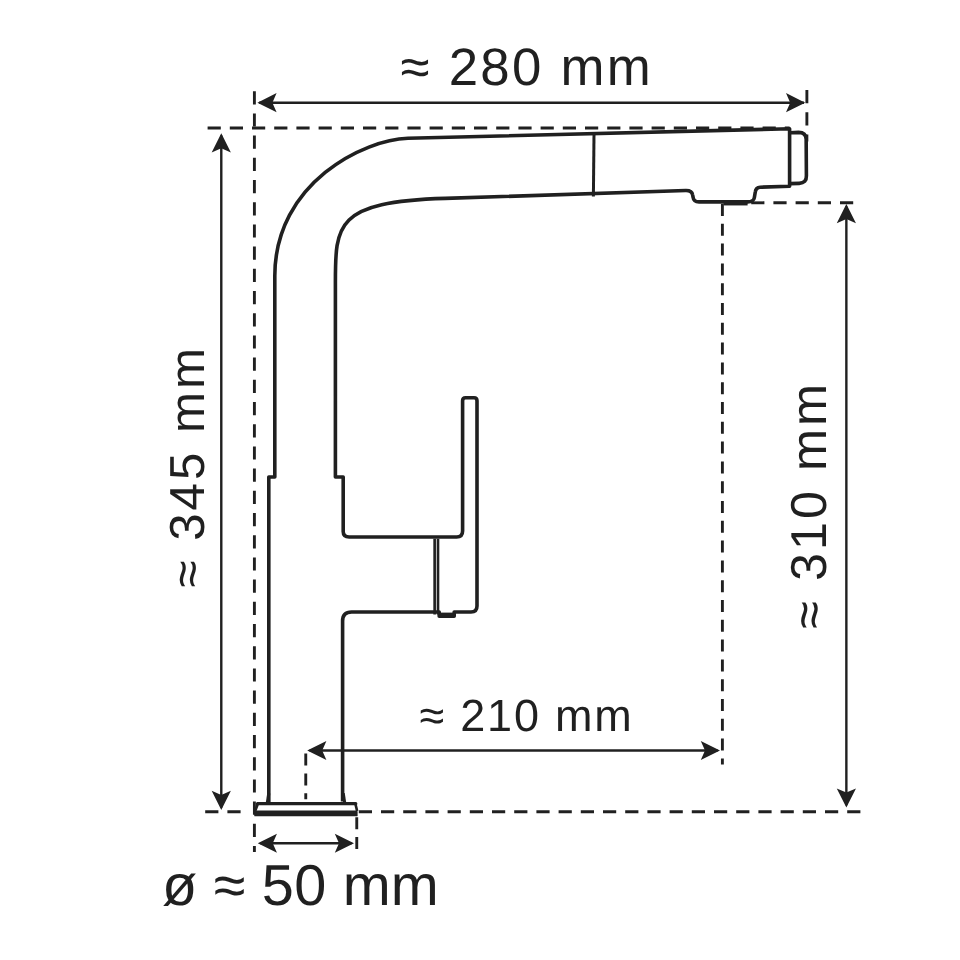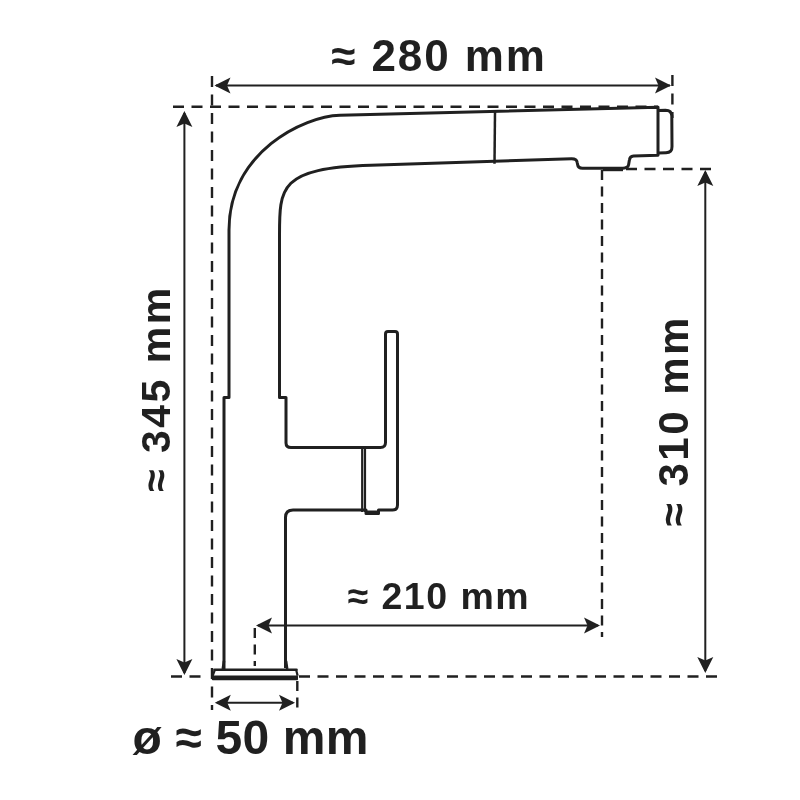--- a/index.html
+++ b/index.html
@@ -1,16 +1,16 @@
 <!DOCTYPE html>
 <html><head>
 <meta charset="utf-8">
 <style>
   html,body{margin:0;padding:0;background:#ffffff;}
-  .wrap{width:800px;height:782px;position:relative;background:#fdba74;filter:grayscale(1);font-weight:bold;}
+  .wrap{width:800px;height:782px;position:relative;background:#fdba74;filter:grayscale(1);}
   text{font-family:"Liberation Sans",sans-serif;fill:#231f20;}
 </style>
 </head>
 <body>
 <div class="wrap">
 <svg width="800" height="800" viewBox="0 0 800 800">
 
   <rect x="0" y="0" width="800" height="800" fill="#ffffff"></rect>
 
   <g stroke="#231f20" fill="none" stroke-linecap="butt">

